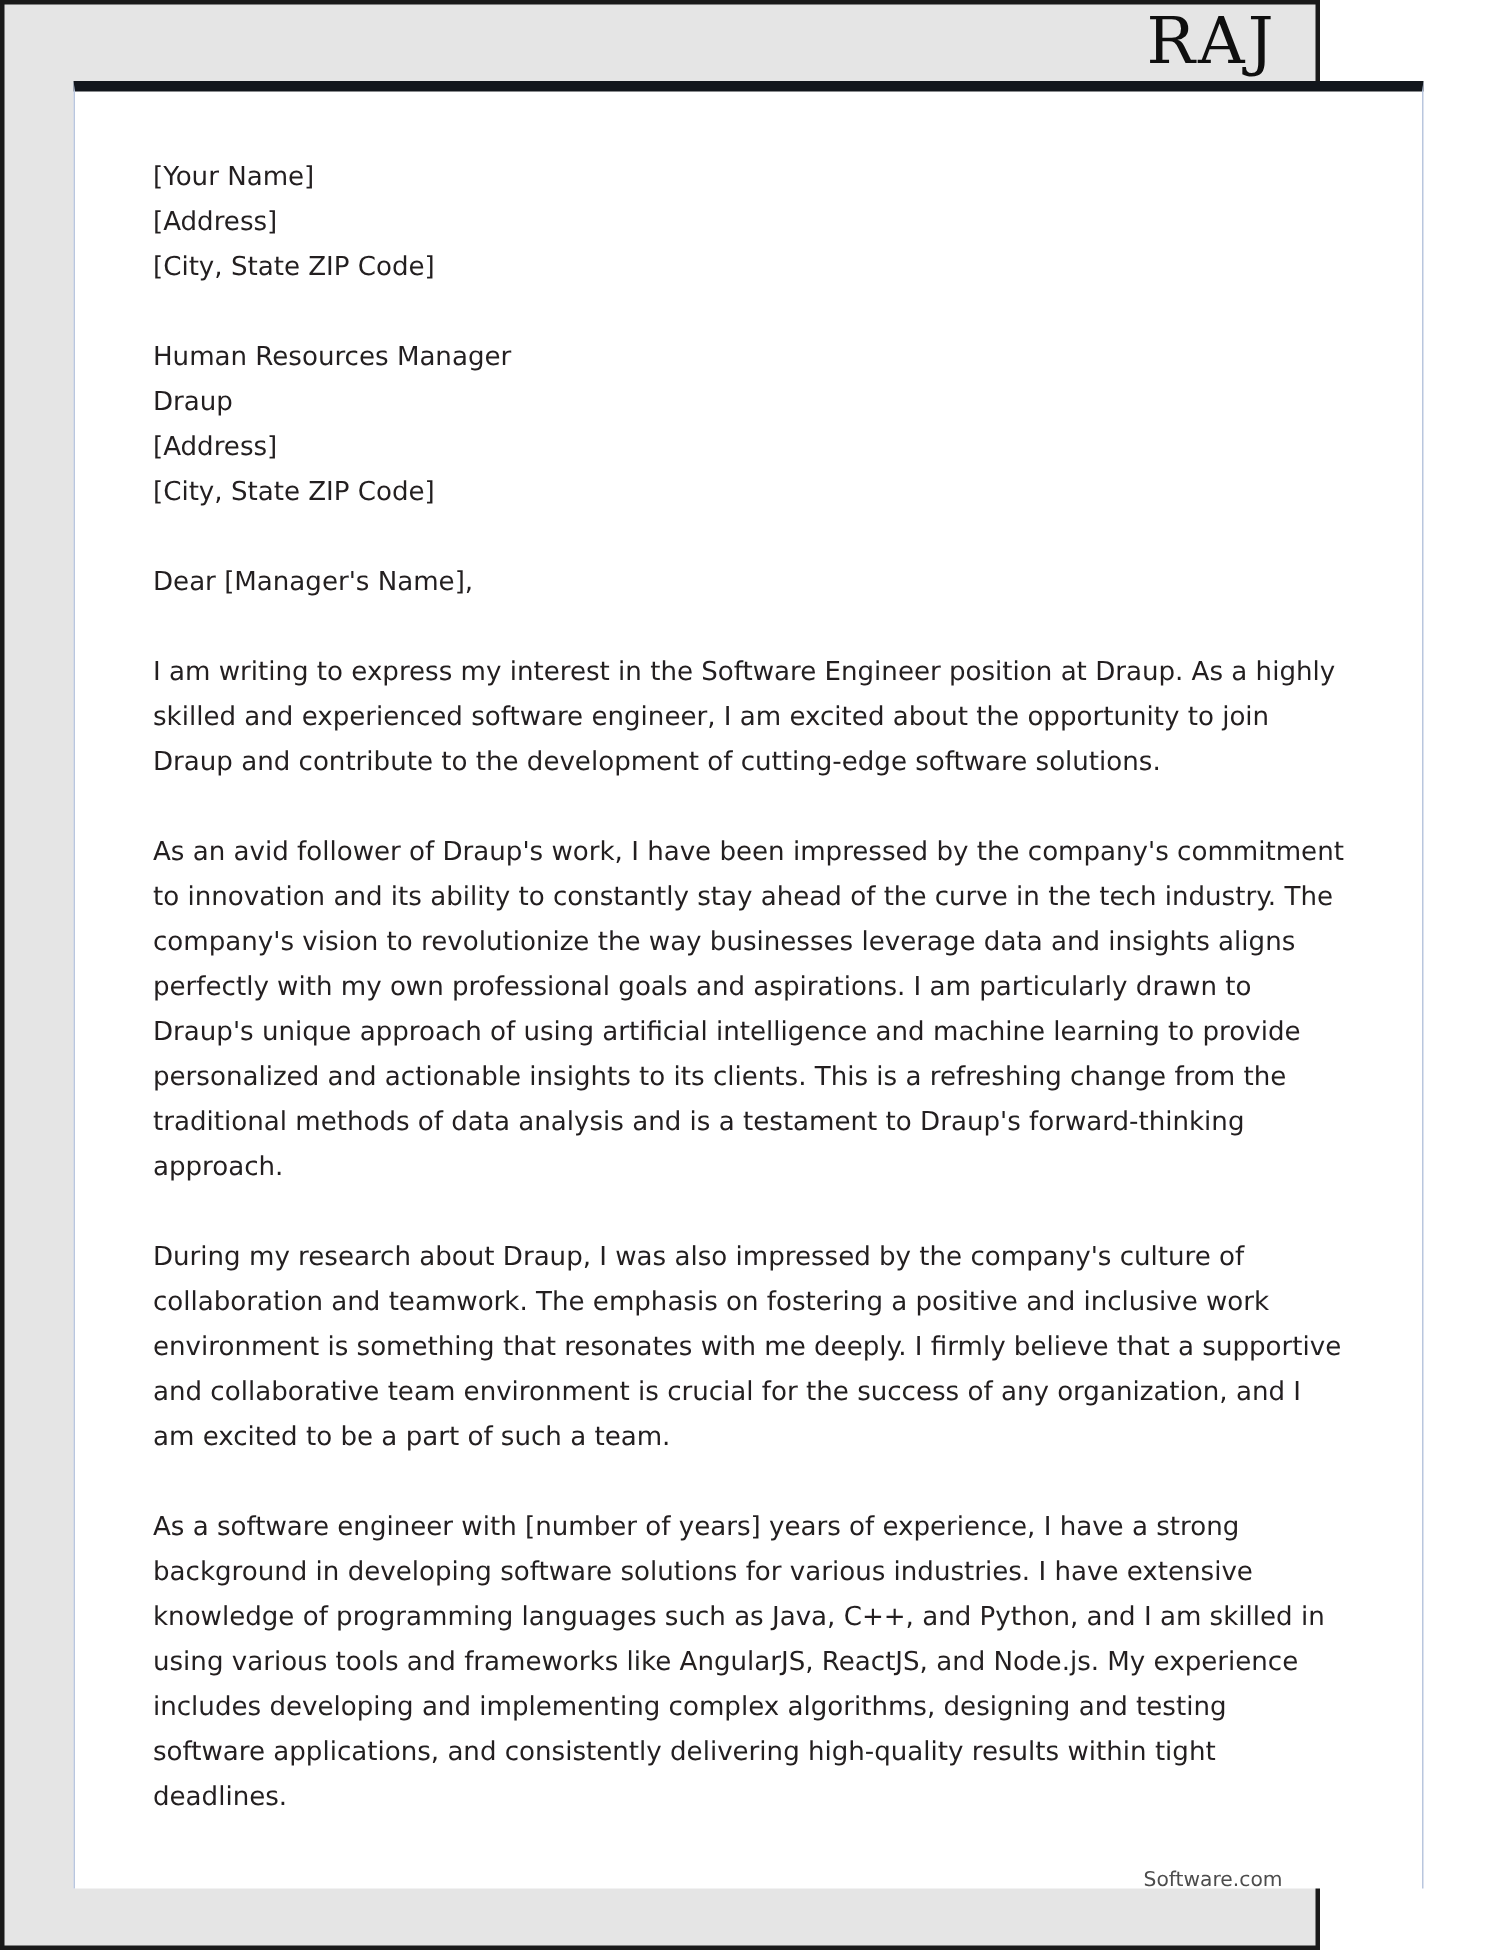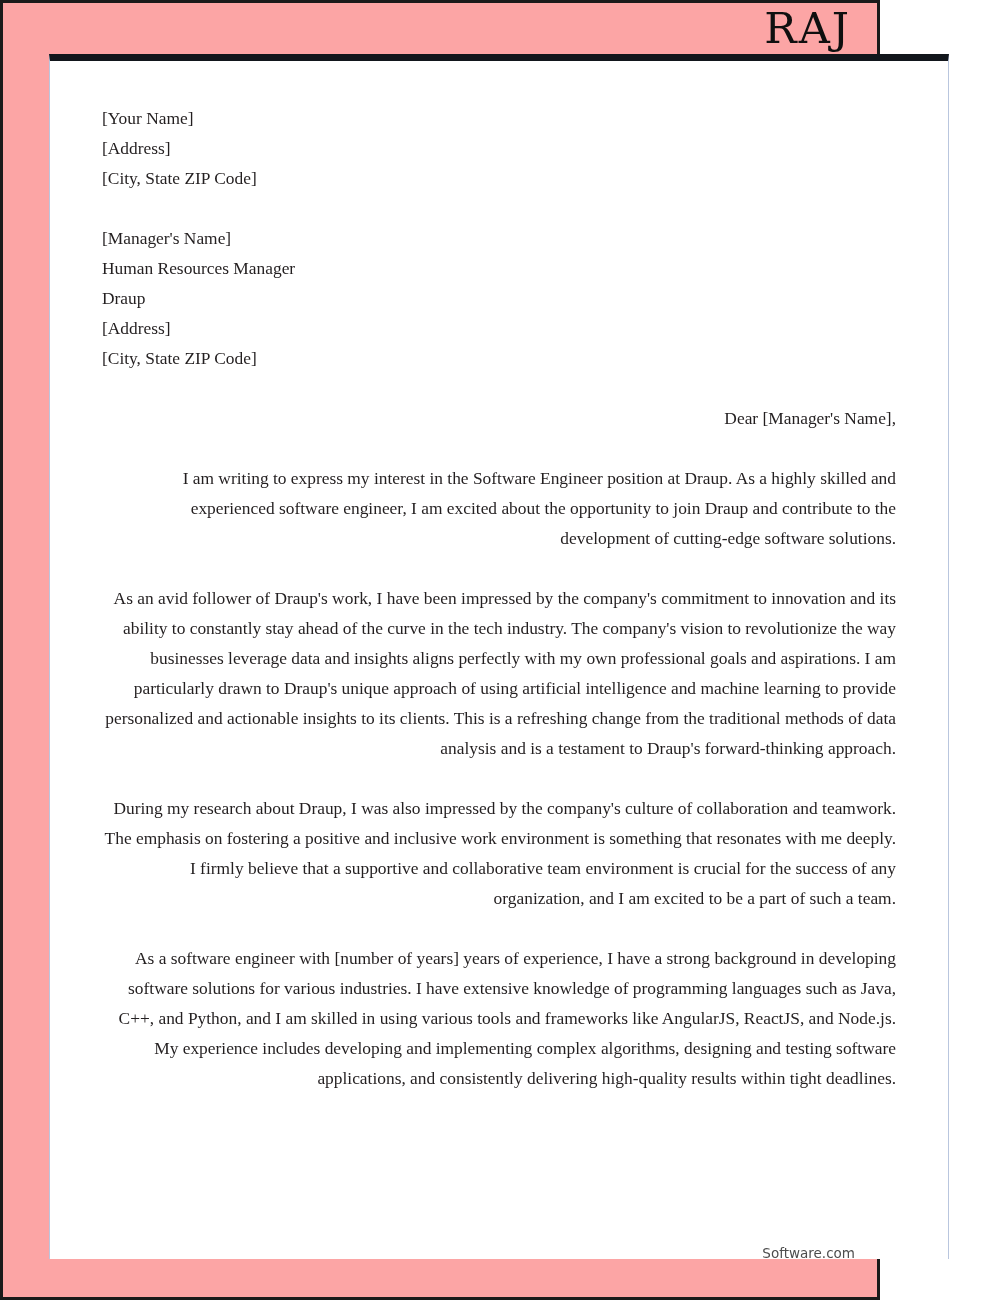--- a/index.html
+++ b/index.html
@@ -10,21 +10,21 @@
     width: 996px;
     height: 1300px;
     background: #ffffff;
     font-family: "DejaVu Sans", sans-serif;
     overflow: hidden;
   }
   .page {
     position: relative;
     width: 880px;
     height: 1300px;
-    background: #fca5a5;
+    background: #e5e5e5;
     box-sizing: border-box;
     border: 3px solid #1a1a1a;
   }
   .brand-mark {
     position: absolute;
     top: 4px;
     right: 26px;
     font-family: "DejaVu Serif", serif;
     font-size: 43px;
     letter-spacing: 2px;
@@ -36,40 +36,39 @@
     left: 46px;
     top: 51px;
     width: 900px;
     height: 1205px;
     background: #ffffff;
     border-top: 7px solid #12161c;
     border-left: 1px solid #b9c6de;
     border-right: 1px solid #b9c6de;
     box-sizing: border-box;
     overflow: hidden;
-    font-family: Liberation Serif, serif;
   }
   .letter-body {
     padding: 42px 52px 0 52px;
     font-size: 17.4px;
     line-height: 30px;
     color: #231f20;
   }
   .addr-line {
     white-space: pre;
   }
   .block {
     margin: 0;
   }
   .gap {
     height: 30px;
   }
   .para {
     margin: 0;
-    text-align: right;
+    text-align: left;
   }
   .footer-credit {
     position: absolute;
     right: 22px;
     bottom: 36px;
     font-size: 13.5px;
     color: #4d4d4d;
     font-family: "DejaVu Sans", sans-serif;
   }
 </style>
@@ -85,21 +84,20 @@
 
       <div class="block">
         <div class="addr-line">[Your Name]</div>
         <div class="addr-line">[Address]</div>
         <div class="addr-line">[City, State ZIP Code]</div>
       </div>
 
       <div class="gap"></div>
 
       <div class="block">
-        <div class="addr-line">[Manager's Name]</div>
         <div class="addr-line">Human Resources Manager</div>
         <div class="addr-line">Draup</div>
         <div class="addr-line">[Address]</div>
         <div class="addr-line">[City, State ZIP Code]</div>
       </div>
 
       <div class="gap"></div>
 
       <div class="para">Dear [Manager's Name],</div>
 

